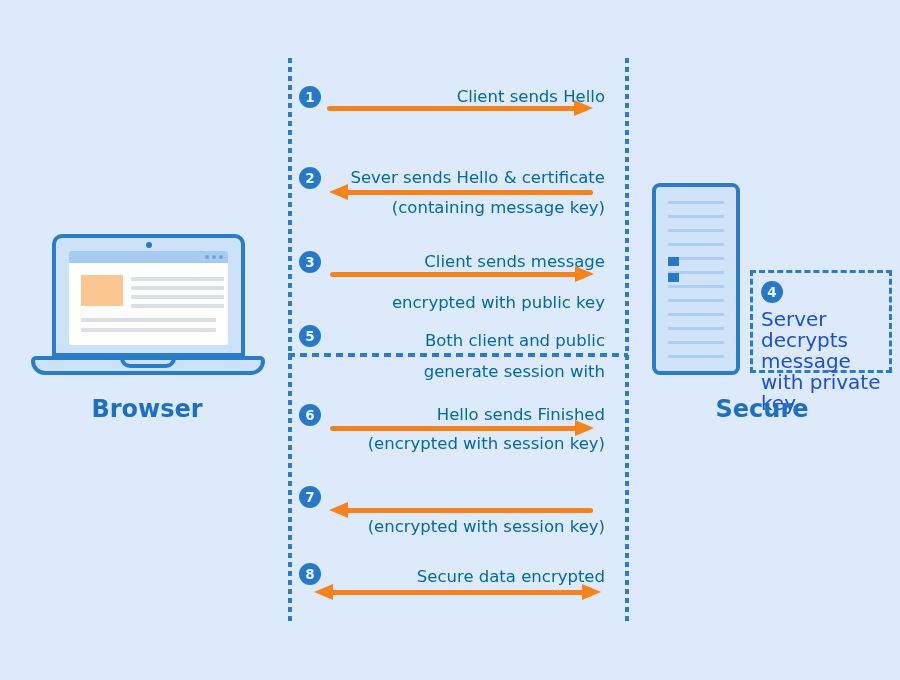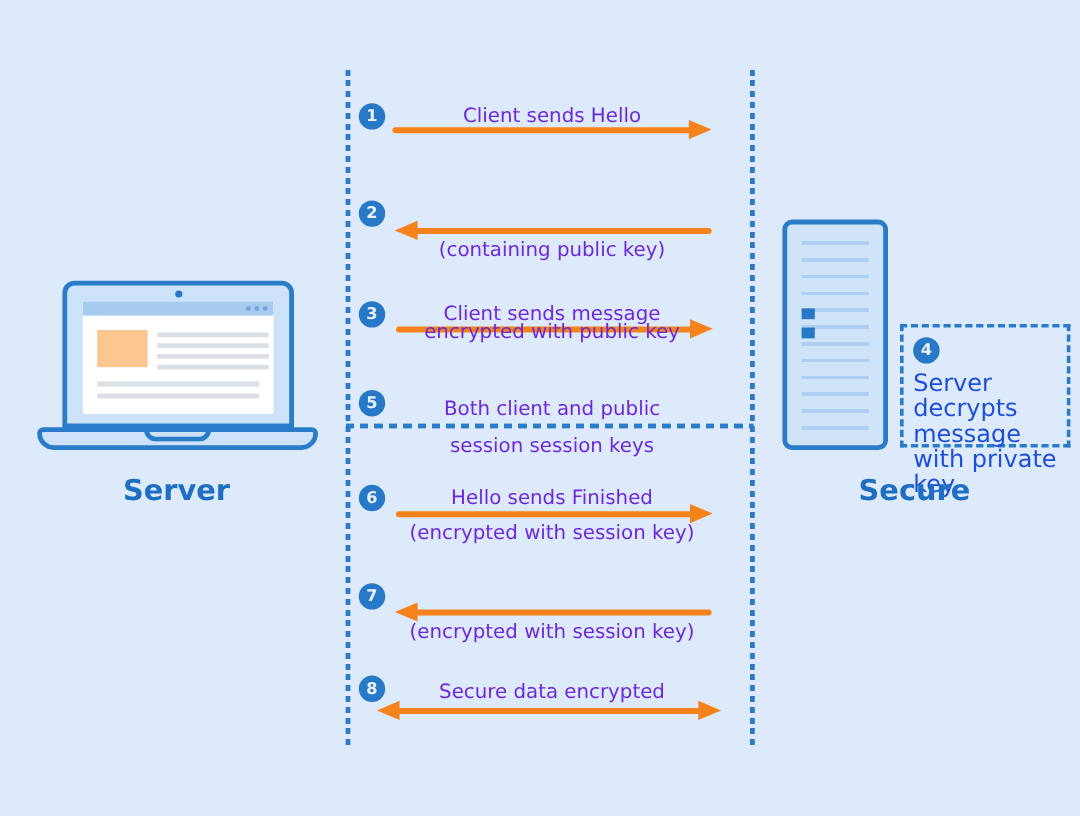--- a/index.html
+++ b/index.html
@@ -22,22 +22,22 @@
   }
 
   
   .badge{
     position:absolute;width:22px;height:22px;border-radius:50%;
     background:#2878c8;color:#e9f3fd;
     font-size:13.5px;font-weight:bold;
     display:flex;align-items:center;justify-content:center;
   }
   .step-label,.step-sublabel{
-    position:absolute;left:315px;width:290px;text-align:center;white-space:nowrap;
-    font-size:16.5px;line-height:22px;color:#6d28d9;
+    position:absolute;left:315px;width:290px;text-align:right;white-space:nowrap;
+    font-size:16.5px;line-height:22px;color:#0369a1;
   }
 
   
   .arrow{position:absolute;height:17px;}
   .arrow .shaft{position:absolute;top:6px;left:0;right:0;height:5px;background:#f6821c;border-radius:3px;}
   .arrow.right .shaft{right:15px;}
   .arrow.left  .shaft{left:15px;}
   .arrow.both  .shaft{left:15px;right:15px;}
   .arrow.right::after,.arrow.both::after{
     content:"";position:absolute;right:0;top:0;width:0;height:0;
@@ -119,39 +119,40 @@
       <span>1</span>
     </div>
   <div class="step-label" style="top:86px;">Client sends Hello</div>
   <div class="arrow right" style="left:327px;width:266px;top:100px;">
       <div class="shaft"></div>
     </div>
 
   <div class="badge" style="left:299px;top:167px;">
       <span>2</span>
     </div>
+  <div class="step-label" style="top:167px;">Sever sends Hello &amp; certificate</div>
   <div class="arrow left" style="left:329px;width:264px;top:184px;">
       <div class="shaft"></div>
     </div>
-  <div class="step-sublabel" style="top:197px;">(containing public key)</div>
+  <div class="step-sublabel" style="top:197px;">(containing message key)</div>
 
   <div class="badge" style="left:299px;top:251px;">
       <span>3</span>
     </div>
   <div class="step-label" style="top:251px;">Client sends message</div>
   <div class="arrow right" style="left:330px;width:264px;top:266px;">
       <div class="shaft"></div>
     </div>
-  <div class="step-sublabel" style="top:266px;">encrypted with public key</div>
+  <div class="step-sublabel" style="top:292px;">encrypted with public key</div>
 
   <div class="badge" style="left:299px;top:325px;">
       <span>5</span>
     </div>
   <div class="step-label" style="top:330px;">Both client and public</div>
-  <div class="step-sublabel" style="top:361px;">session session keys</div>
+  <div class="step-sublabel" style="top:361px;">generate session with</div>
 
   <div class="badge" style="left:299px;top:404px;">
       <span>6</span>
     </div>
   <div class="step-label" style="top:404px;">Hello sends Finished</div>
   <div class="arrow right" style="left:330px;width:264px;top:420px;">
       <div class="shaft"></div>
     </div>
   <div class="step-sublabel" style="top:433px;">(encrypted with session key)</div>
 
@@ -186,21 +187,21 @@
       <div class="content-line cl-s" style="top:35px;"></div>
       <div class="content-line cl-s" style="top:44px;"></div>
       <div class="content-line cl-s" style="top:53px;"></div>
       <div class="content-line cl-f" style="top:67px;"></div>
       <div class="content-line cl-f" style="top:77px;"></div>
     </div>
   </div>
   <div class="laptop-base">
     <div class="base-notch"></div>
   </div>
-  <div class="device-label" style="left:47px;top:395px;">Server</div>
+  <div class="device-label" style="left:47px;top:395px;">Browser</div>
 
   <div class="server-body">
     <div class="server-lines"></div>
     <div class="server-sq" style="top:70px;"></div>
     <div class="server-sq" style="top:86px;"></div>
   </div>
 
   <div class="decrypt-box">
     <div class="badge">
         <span>4</span>

